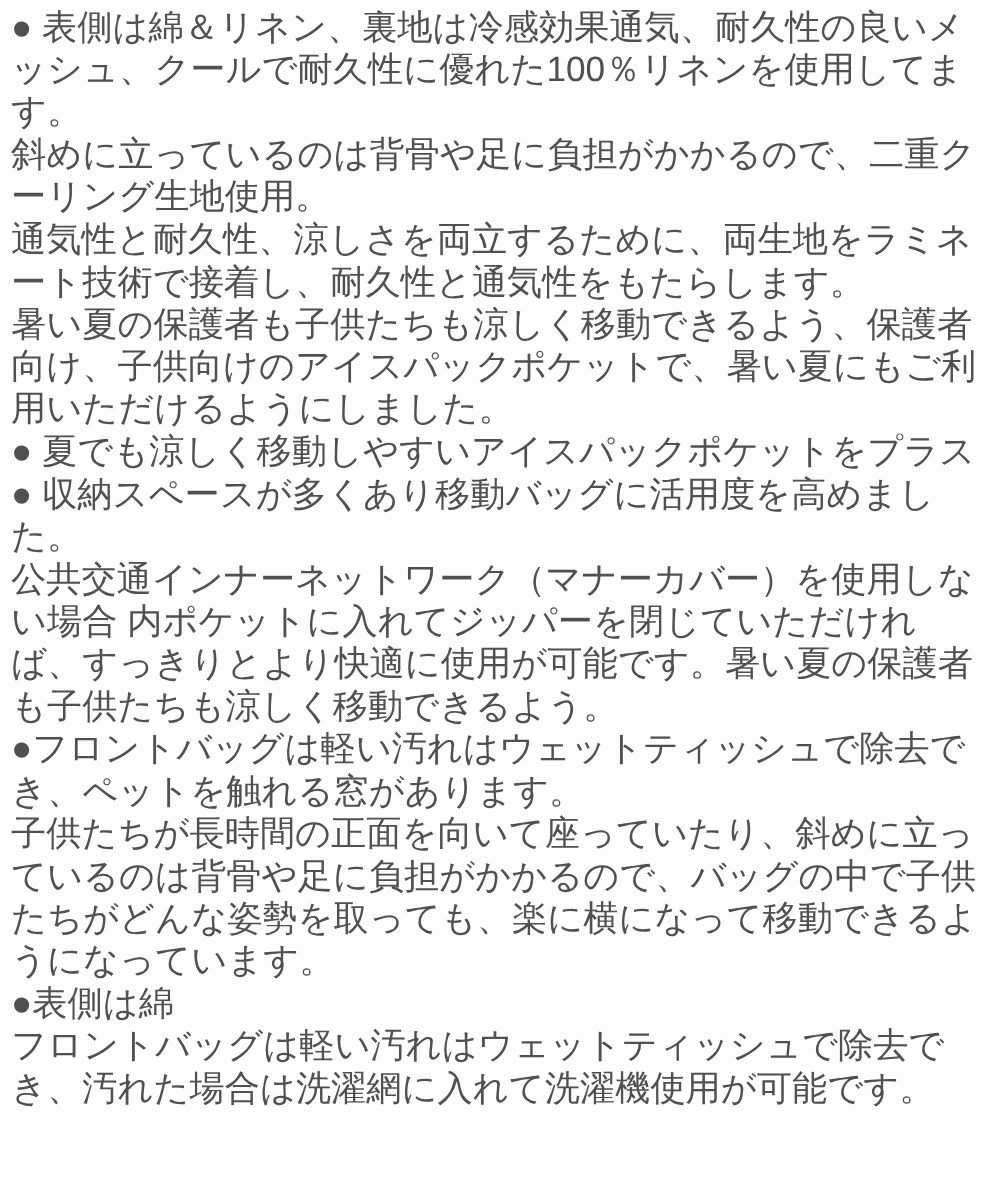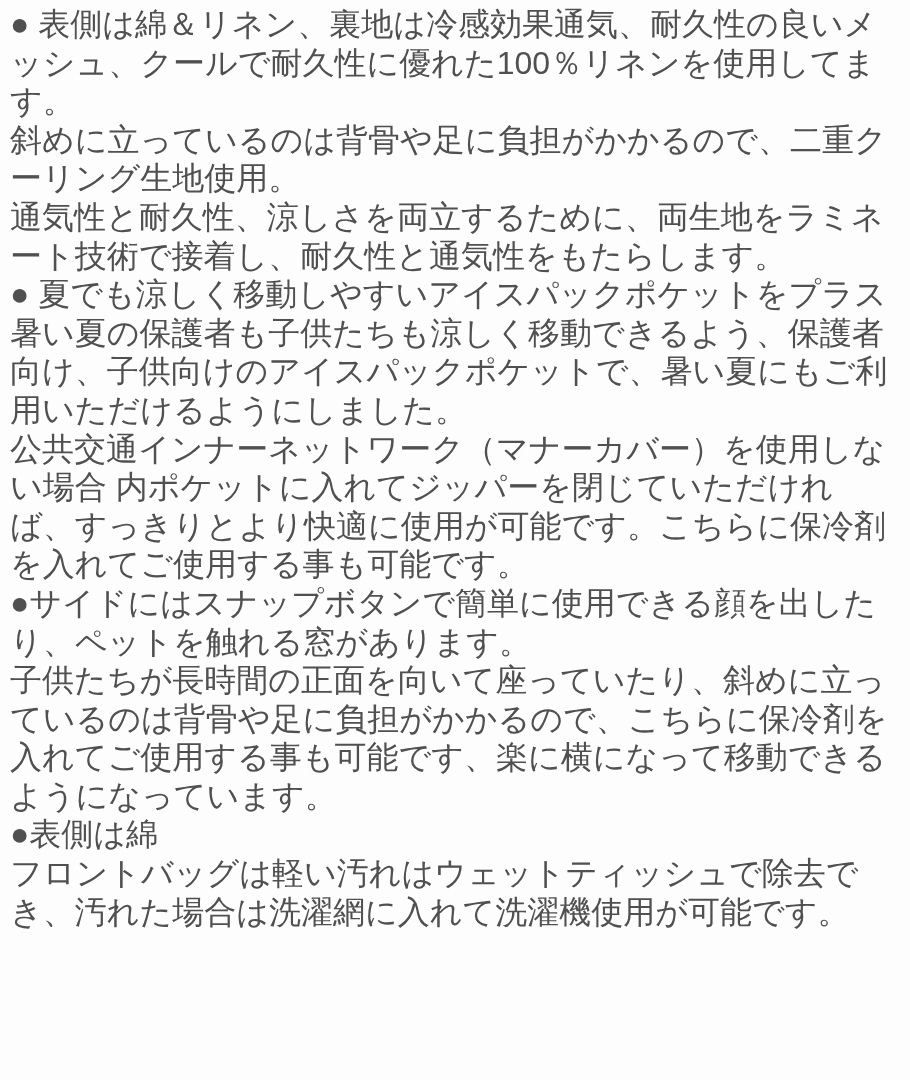--- a/index.html
+++ b/index.html
@@ -31,20 +31,21 @@
     padding: 0;
   }
 </style>
 </head>
 <body>
 
 <div class="description">
   <p>● 表側は綿＆リネン、裏地は冷感効果通気、耐久性の良いメッシュ、クールで耐久性に優れた100％リネンを使用してます。</p>
   <p>斜めに立っているのは背骨や足に負担がかかるので、二重クーリング生地使用。</p>
   <p>通気性と耐久性、涼しさを両立するために、両生地をラミネート技術で接着し、耐久性と通気性をもたらします。</p>
+  <p>暑い夏の保護者も子供たちも涼しく移動できるよう、保護者向け、子供向けのアイスパックポケットで、暑い夏にもご利用いただけるようにしました。</p>
   <p>● 夏でも涼しく移動しやすいアイスパックポケットをプラス</p>
-  <p>暑い夏の保護者も子供たちも涼しく移動できるよう、保護者向け、子供向けのアイスパックポケットで、暑い夏にもご利用いただけるようにしました。</p>
-  <p>公共交通インナーネットワーク（マナーカバー）を使用しない場合 内ポケットに入れてジッパーを閉じていただければ、すっきりとより快適に使用が可能です。こちらに保冷剤を入れてご使用する事も可能です。</p>
-  <p>●サイドにはスナップボタンで簡単に使用できる顔を出したり、ペットを触れる窓があります。</p>
-  <p>子供たちが長時間の正面を向いて座っていたり、斜めに立っているのは背骨や足に負担がかかるので、こちらに保冷剤を入れてご使用する事も可能です、楽に横になって移動できるようになっています。</p>
+  <p>● 収納スペースが多くあり移動バッグに活用度を高めました。</p>
+  <p>公共交通インナーネットワーク（マナーカバー）を使用しない場合 内ポケットに入れてジッパーを閉じていただければ、すっきりとより快適に使用が可能です。暑い夏の保護者も子供たちも涼しく移動できるよう。</p>
+  <p>●フロントバッグは軽い汚れはウェットティッシュで除去でき、ペットを触れる窓があります。</p>
+  <p>子供たちが長時間の正面を向いて座っていたり、斜めに立っているのは背骨や足に負担がかかるので、バッグの中で子供たちがどんな姿勢を取っても、楽に横になって移動できるようになっています。</p>
   <p>●表側は綿</p>
   <p>フロントバッグは軽い汚れはウェットティッシュで除去でき、汚れた場合は洗濯網に入れて洗濯機使用が可能です。</p>
 </div>
 
 </body></html>

